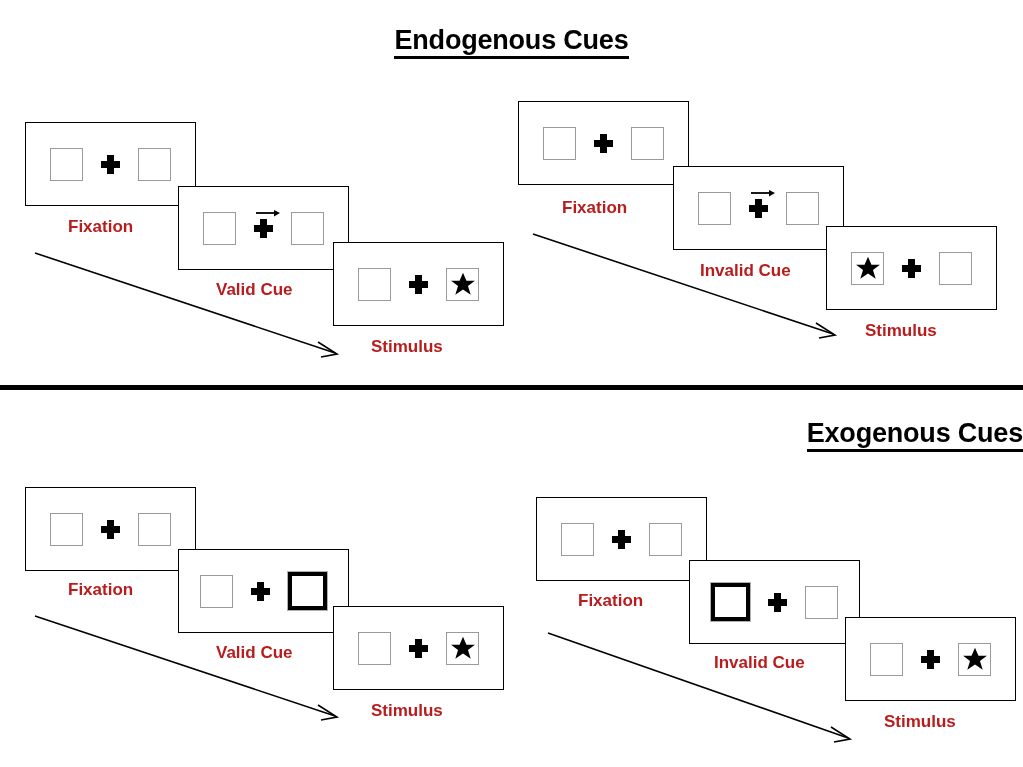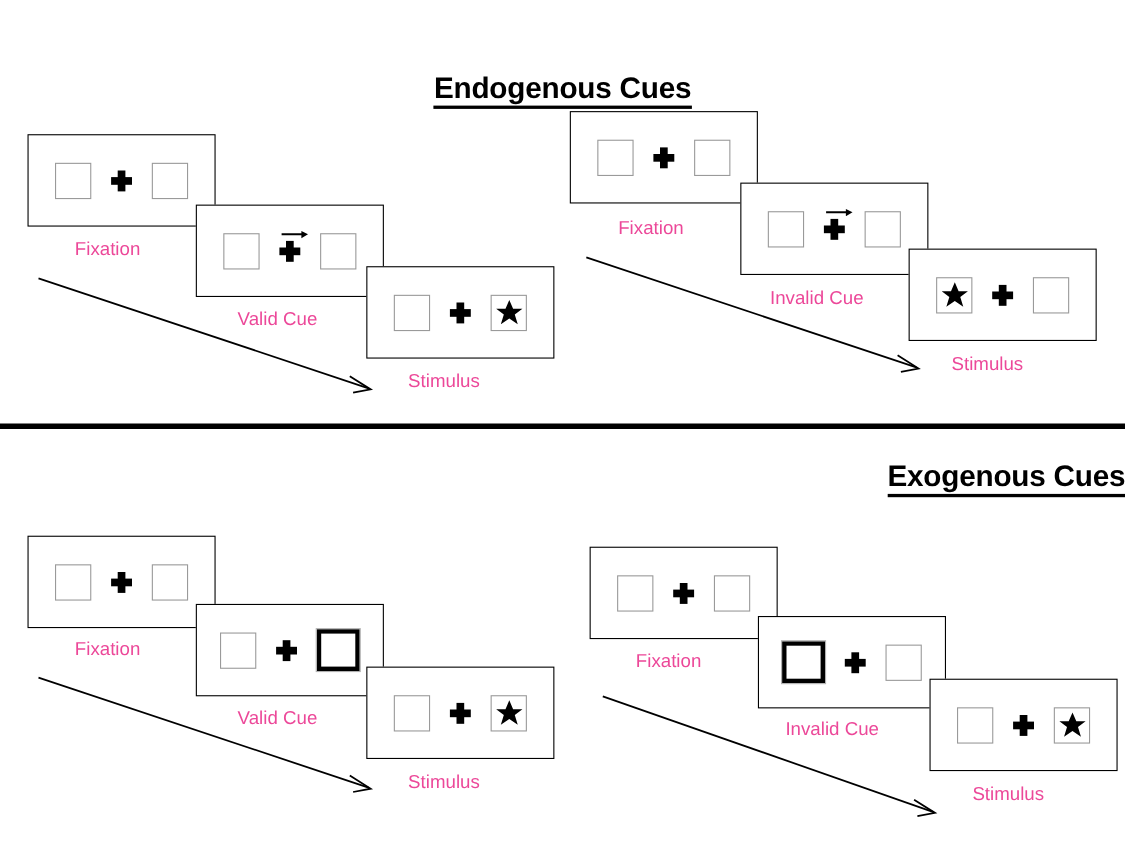--- a/index.html
+++ b/index.html
@@ -115,35 +115,35 @@
   .star {
     width: 26px;
     height: 26px;
     display: block;
   }
 
   
   .caption {
     position: absolute;
     font-size: 17px;
-    font-weight: normal;
-    color: #ec4899;
+    font-weight: bold;
+    color: #b91c1c;
     white-space: nowrap;
   }
 
   
   .time-arrow {
     position: absolute;
     overflow: visible;
   }
 </style>
 </head>
 <body>
 
-<div class="section-title" style="top:25px;margin-top:40px;">
+<div class="section-title" style="top:25px;">
   <span>Endogenous Cues</span>
 </div>
 
 <svg class="time-arrow" style="left:30px; top:245px; width:320px; height:120px;" viewBox="0 0 320 120">
   <line x1="5" y1="8" x2="305" y2="108" stroke="#000" stroke-width="1.6"></line>
   <polyline points="288,97 307,109 291,112" fill="none" stroke="#000" stroke-width="1.6"></polyline>
 </svg>
 
 <div class="frame" style="left:25px; top:122px; width:171px; height:84px;">
   <div class="frame-inner">

